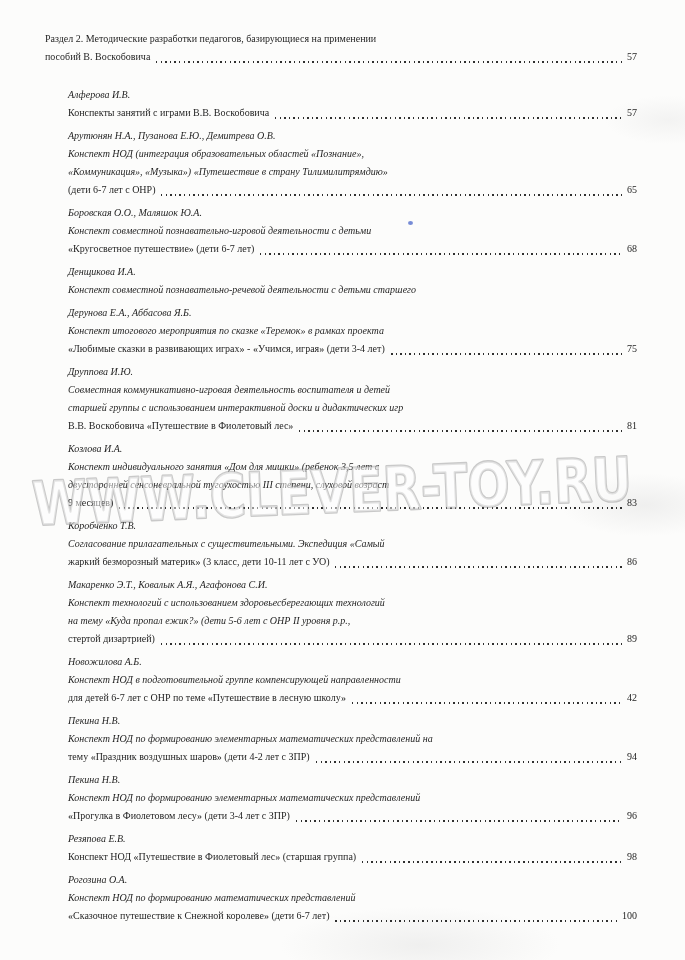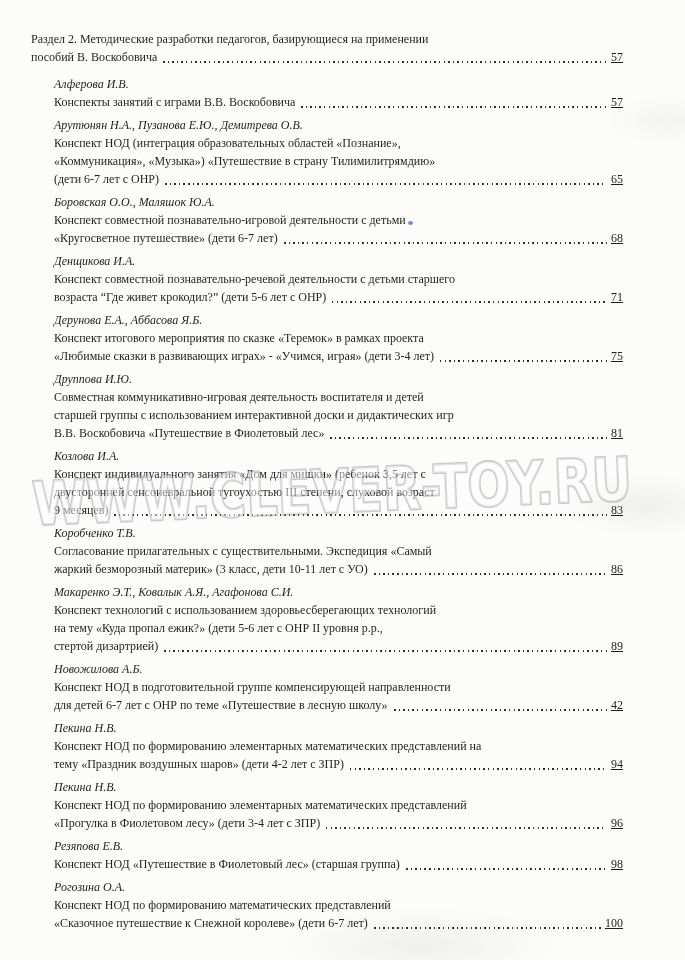--- a/index.html
+++ b/index.html
@@ -7,37 +7,37 @@
     width:685px; height:960px; position:relative; overflow:hidden;
     font-family:"Liberation Serif","DejaVu Serif",serif;
     color:#1f1f1f;
     background:
       radial-gradient(ellipse 120px 45px at 645px 505px, rgba(205,205,205,.28), transparent 70%),
       radial-gradient(ellipse 200px 55px at 420px 945px, rgba(210,210,210,.30), transparent 70%),
       radial-gradient(ellipse 90px 35px at 668px 120px, rgba(215,215,215,.25), transparent 70%),
       #fcfcfb;
   }
   .page-content {
-    position:absolute; left:31px; top:30px; width:592px;
-    font-size:12px; line-height:18px;
+    position:absolute; left:45px; top:30px; width:592px;
+    font-size:10px; line-height:18px;
   }
   .hline { white-space:nowrap; }
-  .entries { margin-top:9px; }
+  .entries { margin-top:20px; }
   .entry { margin-top:5px; padding-left:23px; }
   .authors { font-style:italic; white-space:nowrap; }
-  .line { white-space:nowrap; }
+  .line { white-space:nowrap;font-style:italic; }
   .lline { display:flex; align-items:flex-end; }
   .lline .t { white-space:nowrap; }
   .leader {
     flex:1 1 auto; align-self:flex-end;
     height:1.6px; margin:0 4px 3px 6px;
     background:repeating-linear-gradient(to right,#2f2f2f 0 1.5px,transparent 1.5px 4.6px);
     min-width:12px;
   }
-  .pagenum { white-space:nowrap;text-decoration:underline; }
+  .pagenum { white-space:nowrap; }
   .watermark-wrap {
     position:absolute; left:10px; top:432px; width:665px; height:115px;
     transform:rotate(-2.4deg); pointer-events:none;
   }
   .speck {
     position:absolute; left:408px; top:221px; width:5px; height:4px;
     background:#4a66c9; border-radius:50%; opacity:.75;
   }
 </style>
 </head>
@@ -88,25 +88,20 @@
             <span class="leader"></span>
             <span class="pagenum">68</span>
           </div>
         </div>
   </div>
 
   <div class="entry">
     <div class="authors">Денщикова И.А.</div>
     <div class="body">
           <div class="line">Конспект совместной познавательно-речевой деятельности с детьми старшего</div>
-          <div class="lline">
-            <span class="t">возраста “Где живет крокодил?” (дети 5-6 лет с ОНР)</span>
-            <span class="leader"></span>
-            <span class="pagenum">71</span>
-          </div>
         </div>
   </div>
 
   <div class="entry">
     <div class="authors">Дерунова Е.А., Аббасова Я.Б.</div>
     <div class="body">
           <div class="line">Конспект итогового мероприятия по сказке «Теремок» в рамках проекта</div>
           <div class="lline">
             <span class="t">«Любимые сказки в развивающих играх» - «Учимся, играя»  (дети 3-4 лет)</span>
             <span class="leader"></span>

